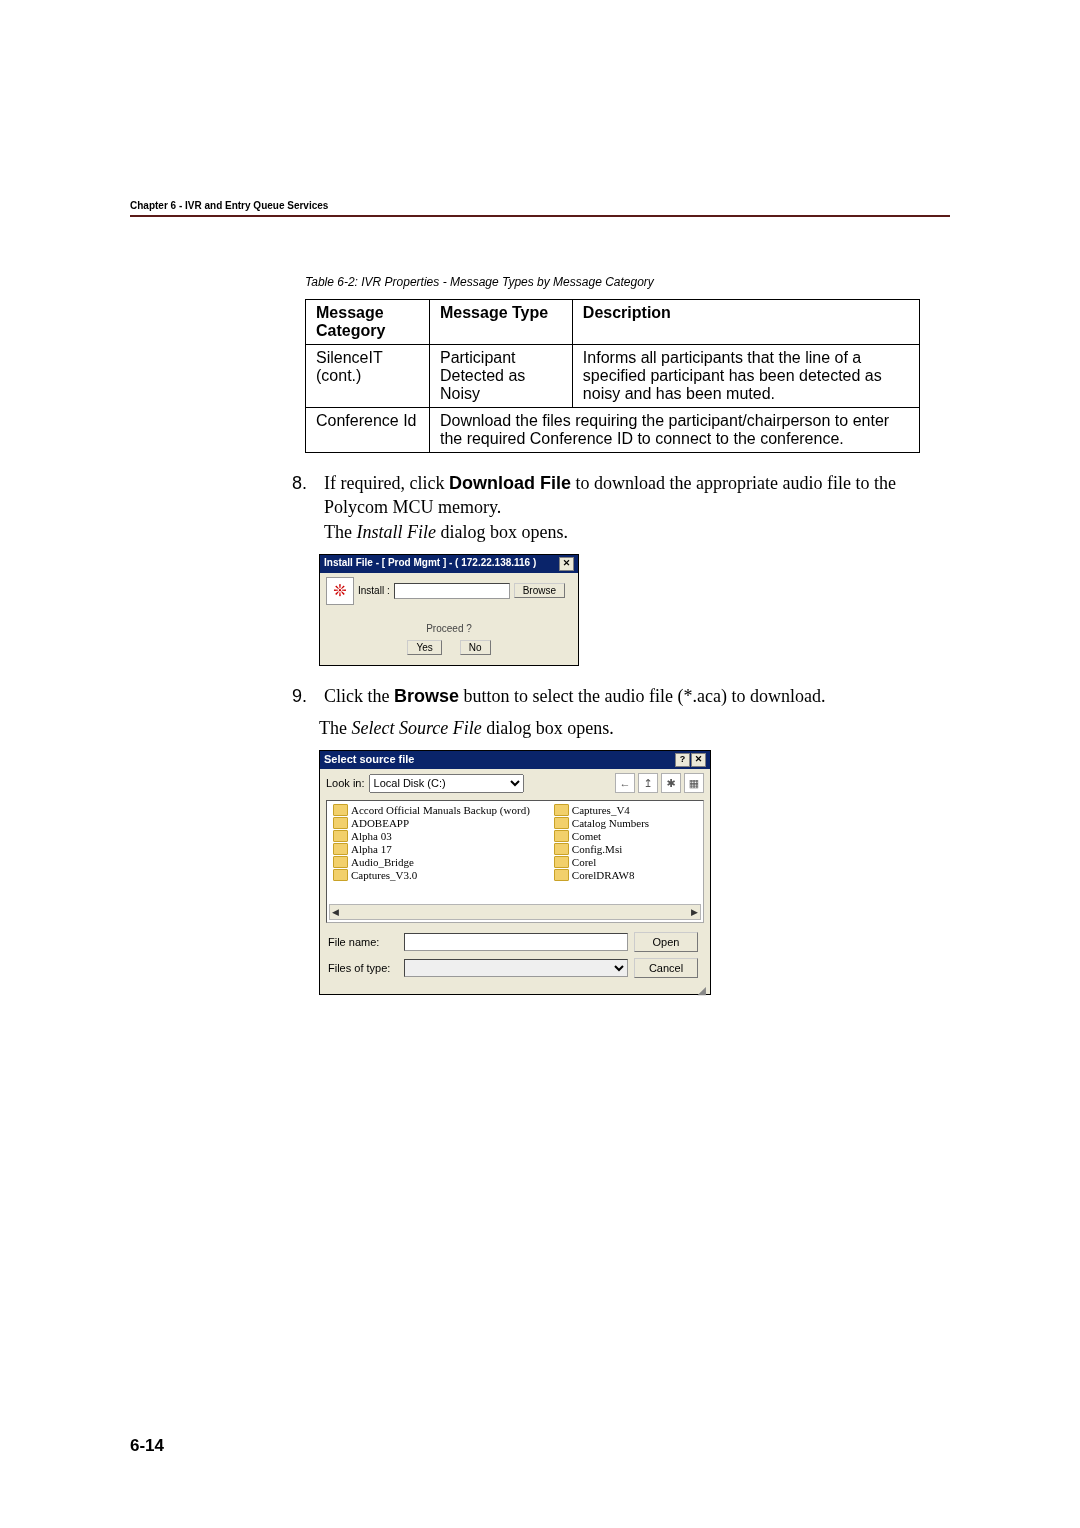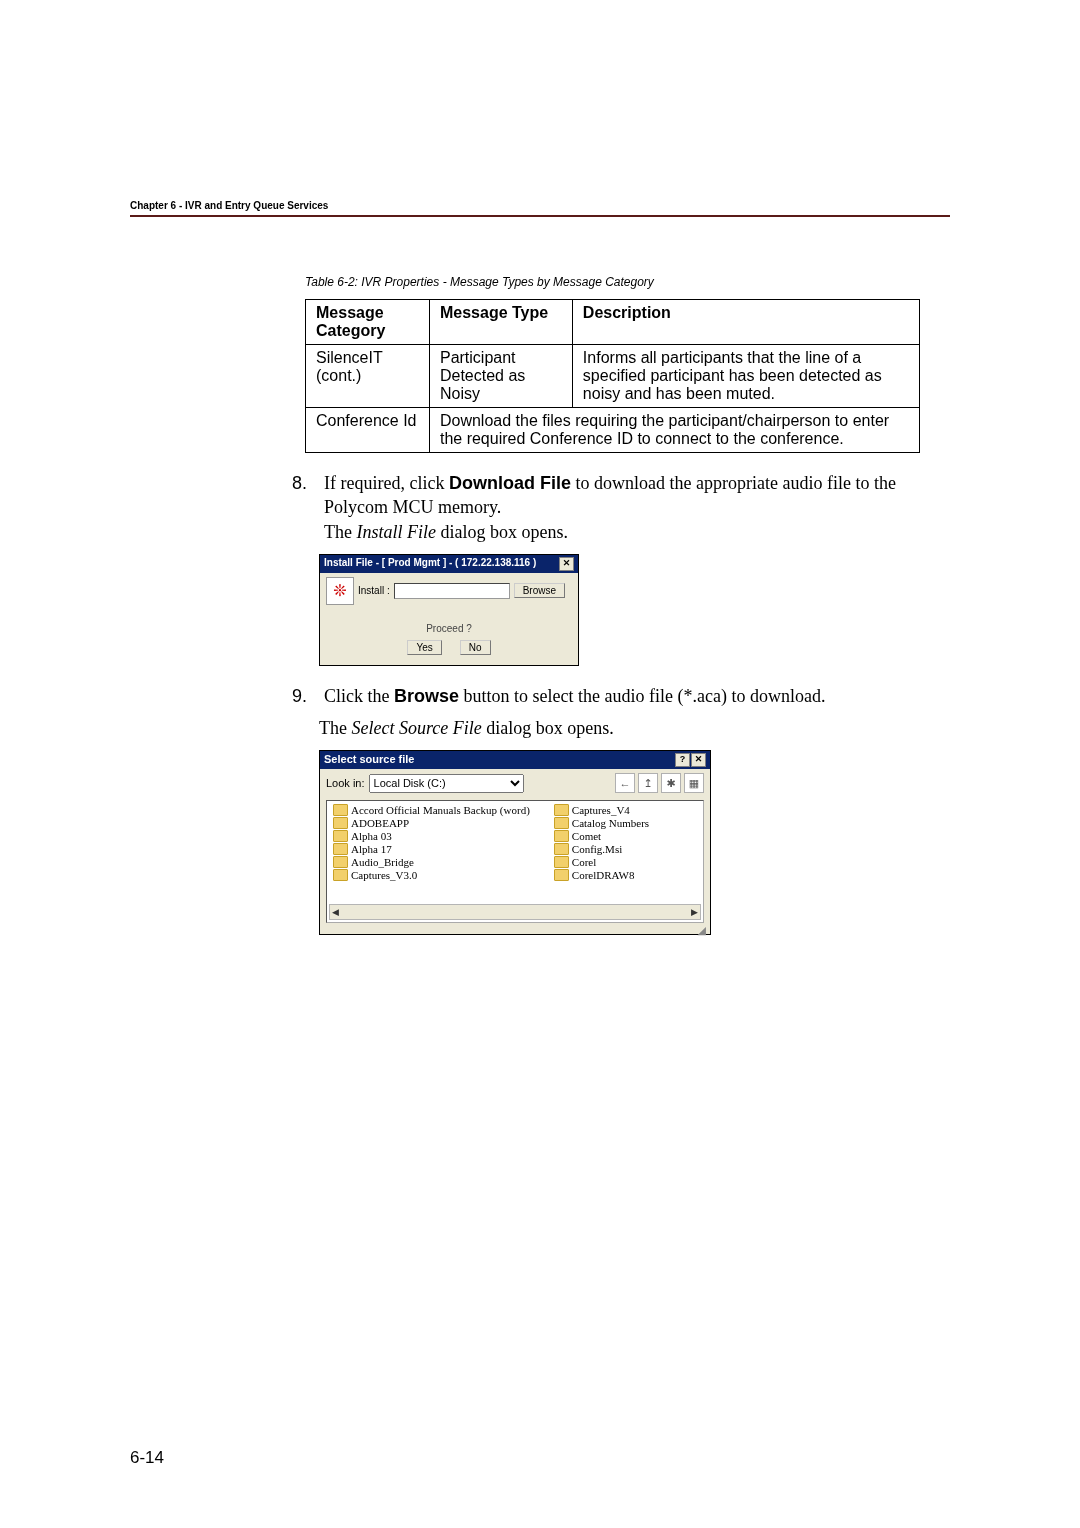--- a/index.html
+++ b/index.html
@@ -233,23 +233,23 @@
     height: 20px;
     font-size: 11px;
     border: 1px outset #ccc;
     background: #ece9d8;
   }
   .dlg2 .resizer {
     text-align:right;color:#888;font-size:11px;padding-right:4px;line-height:8px;
   }
   .page-number {
     position: absolute;
-    bottom: 60px;
+    bottom: 72px;
     left: 130px;
-    font-weight: normal;
+    font-weight: bold;
     font-size: 17px;
   }
 </style>
 </head>
 <body>
 
 <div class="page">
 
   <div class="chapter-header">Chapter 6 - IVR and Entry Queue Services</div>
   <hr class="hr">
@@ -390,18 +390,28 @@
                 <span class="fi"></span>
                 <span>CorelDRAW8</span>
               </div>
           </div>
         </div>
         <div class="scroll">
           <span>◀</span>
           <span>▶</span>
         </div>
       </div>
+      <div class="bottom">
+        <span>File name:</span>
+        <input type="text" value="" style="">
+        <button>Open</button>
+        <span>Files of type:</span>
+        <select class="full">
+          <option></option>
+        </select>
+        <button>Cancel</button>
+      </div>
       <div class="resizer">◢</div>
     </div>
   </div>
 
   <div class="page-number">6-14</div>
 </div>
 
 </body></html>

